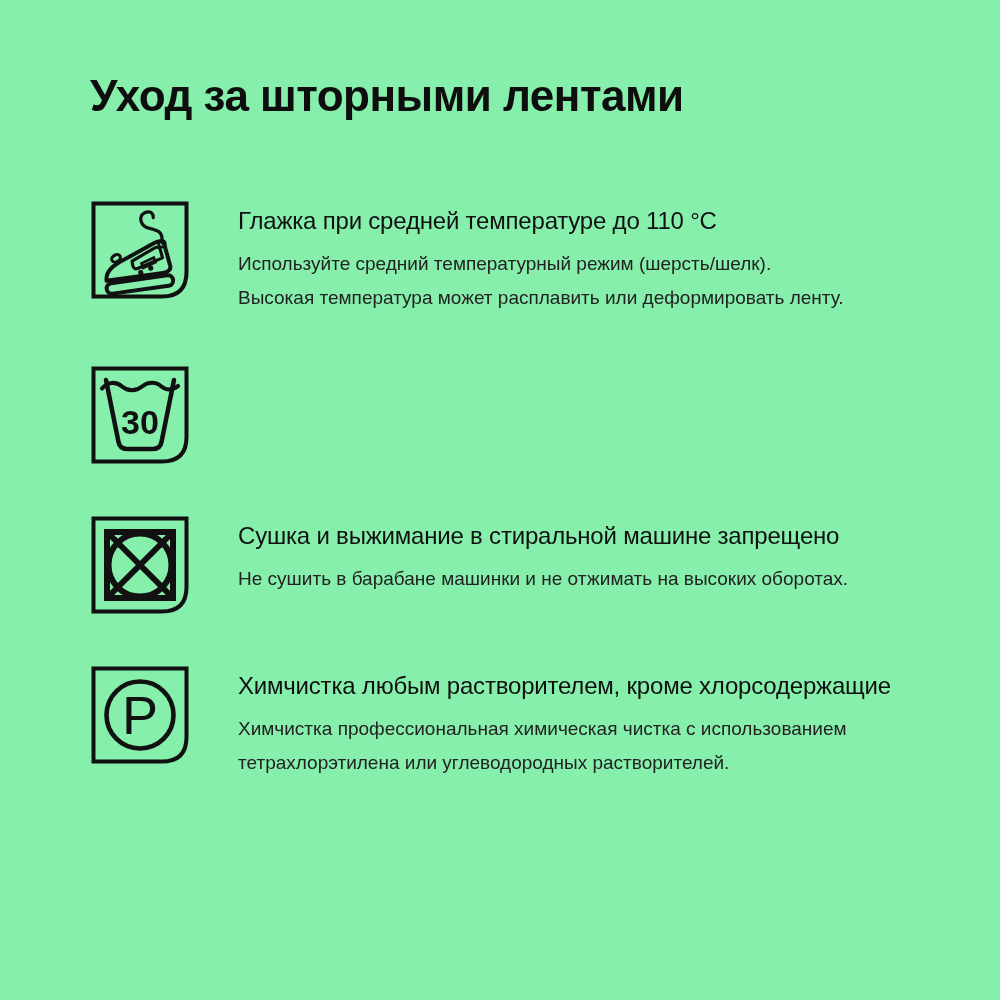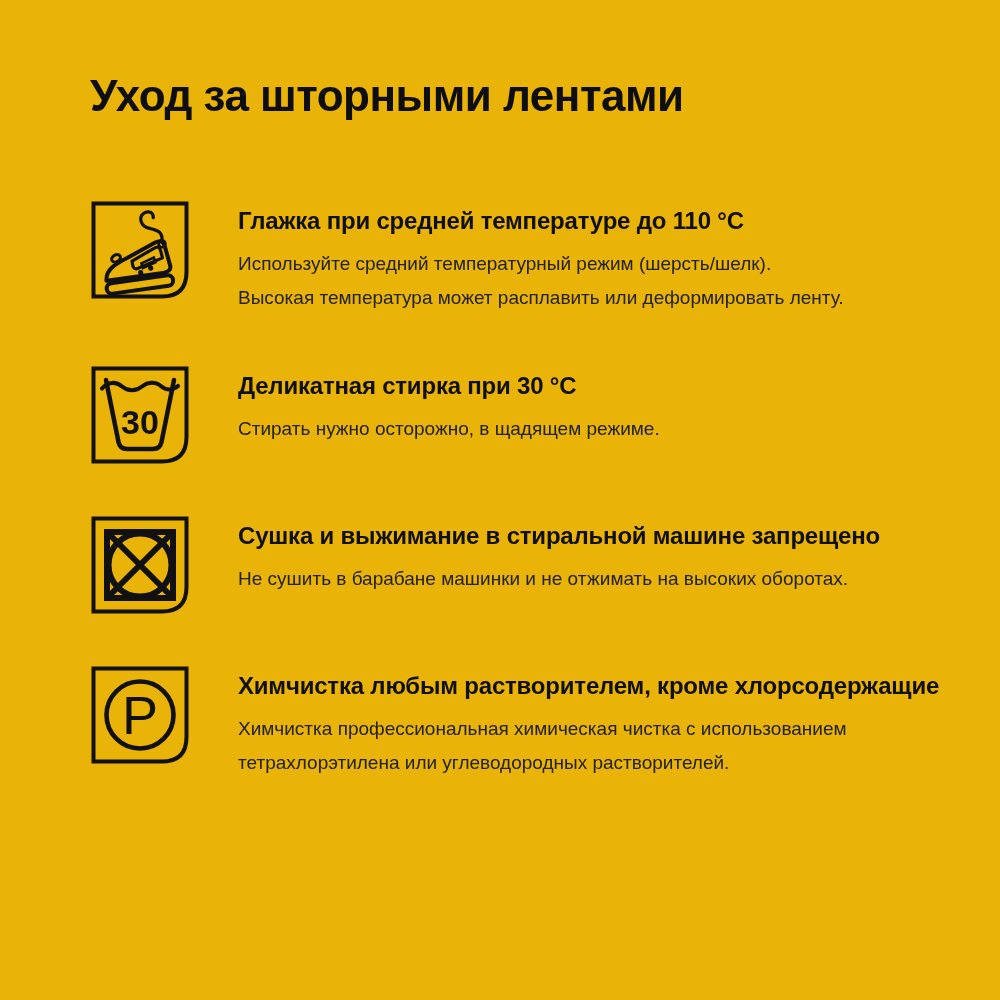--- a/index.html
+++ b/index.html
@@ -5,21 +5,21 @@
   * { margin: 0; padding: 0; box-sizing: border-box; }
   html, body { background: #ffffff; }
   body {
     width: 1000px; height: 1000px;
     font-family: "Liberation Sans", "DejaVu Sans", sans-serif;
     color: #1c1c1c;
     overflow: hidden;
   }
   .page {
     width: 1000px; height: 1000px;
-    background: #eab308;
+    background: #86efac;
     padding: 68px 40px 0 90px;
   }
   .page-title {
     font-size: 44px;
     font-weight: 700;
     color: #0e0e0e;
     letter-spacing: -0.5px;
     line-height: 1.28;
     margin-bottom: 76px;
   }
@@ -30,21 +30,21 @@
     margin-bottom: 50px;
   }
   .care-icon {
     flex: 0 0 100px;
     width: 100px; height: 100px;
   }
   .care-icon svg { display: block; }
   .section-text { max-width: 722px; }
   .section-heading {
     font-size: 24px;
-    font-weight: 700;
+    font-weight: 400;
     color: #101010;
     line-height: 31px;
     padding-top: 5px;
     letter-spacing: -0.2px;
   }
   .section-body {
     font-size: 19px;
     line-height: 34px;
     color: #222222;
     margin-top: 11px;
@@ -88,24 +88,20 @@
 
   <div class="care-section">
     <div class="care-icon">
       <svg width="100" height="100" viewBox="0 0 100 100">
         <path d="M3.5,3.5 H96.5 V72 Q96.5,96.5 72,96.5 H3.5 Z" fill="none" stroke="#111" stroke-width="4"></path>
         <path d="M16,15 L28.5,77 C29.5,82 32,84 37,84 L63,84 C68,84 70.5,82 71.5,77 L84,15" fill="none" stroke="#111" stroke-width="4.5" stroke-linecap="round"></path>
         <path d="M12,23.5 C18,16.5 26,16.5 32,21.5 C38,26.5 46,26.5 52,21.5 C58,16.5 66,16.5 71.5,21.5 C76.5,25.8 83,25.3 88,21" fill="none" stroke="#111" stroke-width="4.2" stroke-linecap="round"></path>
         <text class="svg-label" x="50" y="69" text-anchor="middle" font-size="34" font-weight="bold">30</text>
       </svg>
     </div>
-    <div class="section-text">
-      <div class="section-heading">Деликатная стирка при 30 °C</div>
-      <div class="section-body">Стирать нужно осторожно, в щадящем режиме.</div>
-    </div>
   </div>
 
 
   <div class="care-section">
     <div class="care-icon">
       <svg width="100" height="100" viewBox="0 0 100 100">
         <path d="M3.5,3.5 H96.5 V72 Q96.5,96.5 72,96.5 H3.5 Z" fill="none" stroke="#111" stroke-width="4"></path>
         <rect x="17" y="17" width="66" height="66" fill="none" stroke="#111" stroke-width="6"></rect>
         <circle cx="50" cy="50" r="31.5" fill="none" stroke="#111" stroke-width="6"></circle>
         <path d="M17,17 L83,83 M83,17 L17,83" fill="none" stroke="#111" stroke-width="6"></path>

